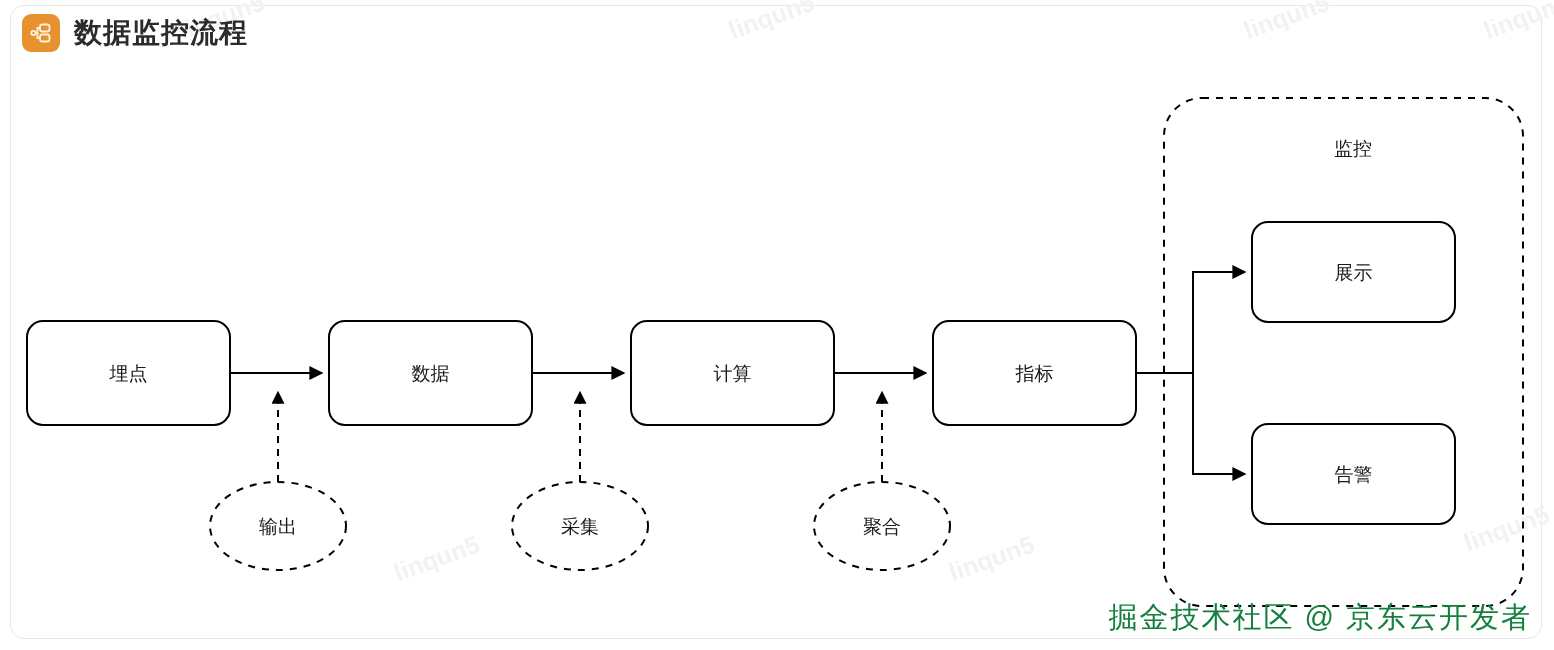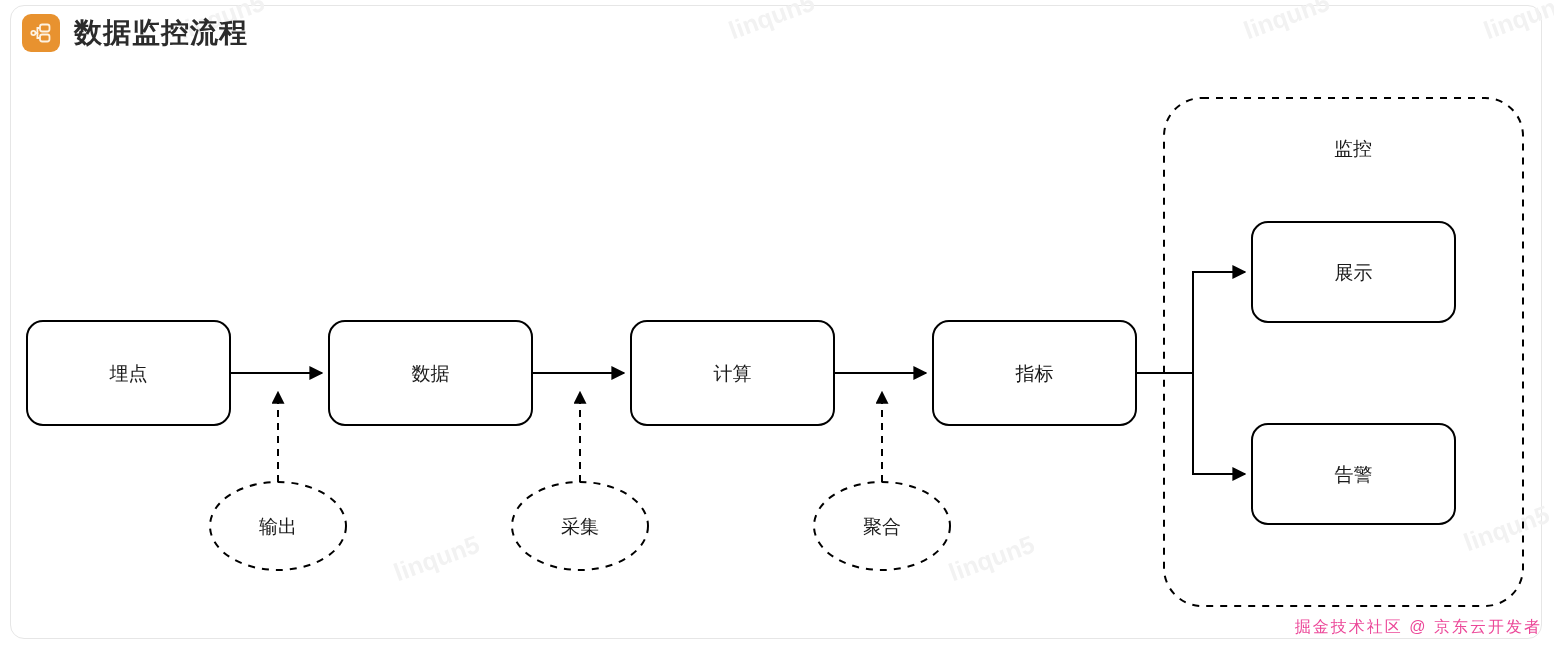--- a/index.html
+++ b/index.html
@@ -69,24 +69,24 @@
     font-weight: bold;
     color: #f2f2f2;
     transform: rotate(-20deg);
     transform-origin: left top;
     white-space: nowrap;
     pointer-events: none;
     user-select: none;
   }
   .wm-bottom {
     position: absolute;
-    right: 12px;
+    right: 22px;
     bottom: 12px;
-    font-size: 16px;
-    color: #ec4899;
+    font-size: 29px;
+    color: #15803d;
     letter-spacing: 2px;
     white-space: nowrap;
     pointer-events: none;
     user-select: none;
   }
   
   .node-label {
     font-family: "Liberation Sans", "DejaVu Sans", sans-serif;
     font-size: 19px;
     fill: #1a1a1a;

